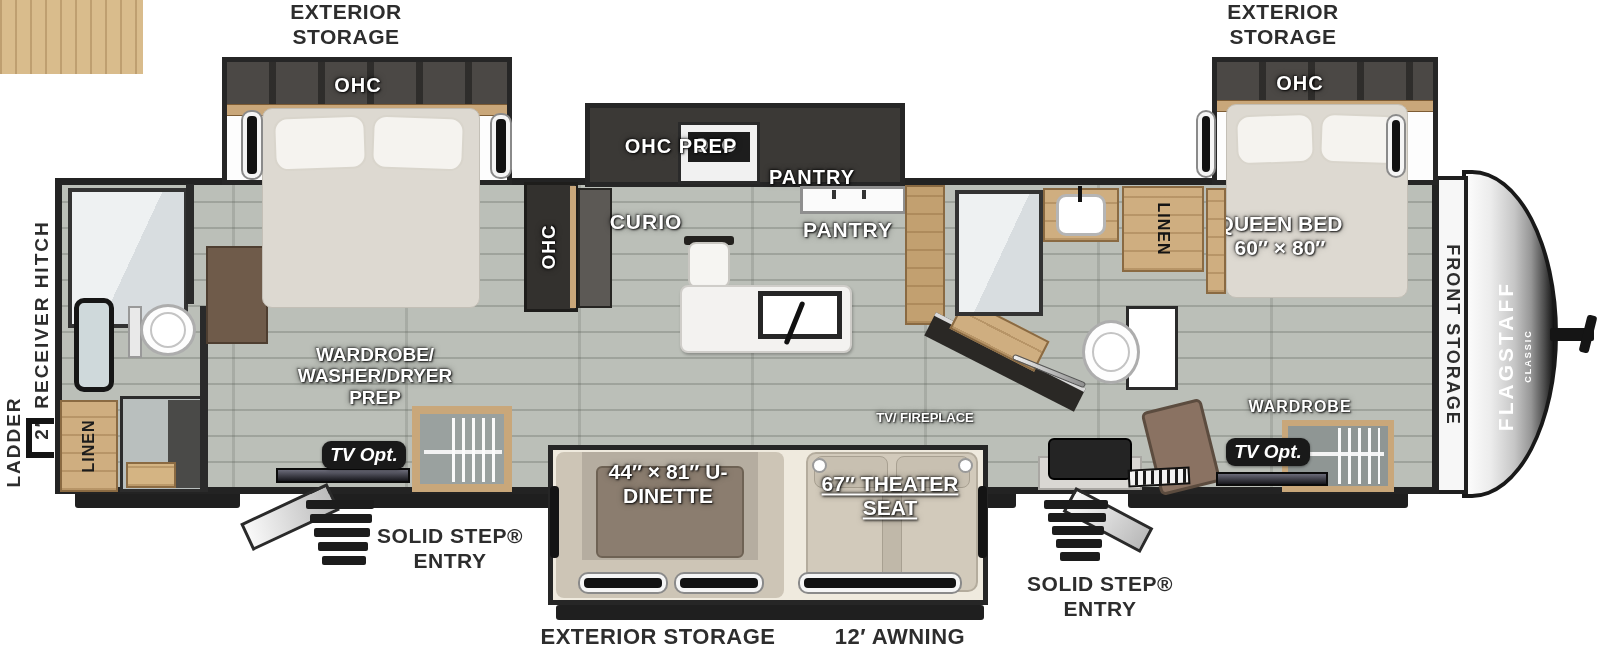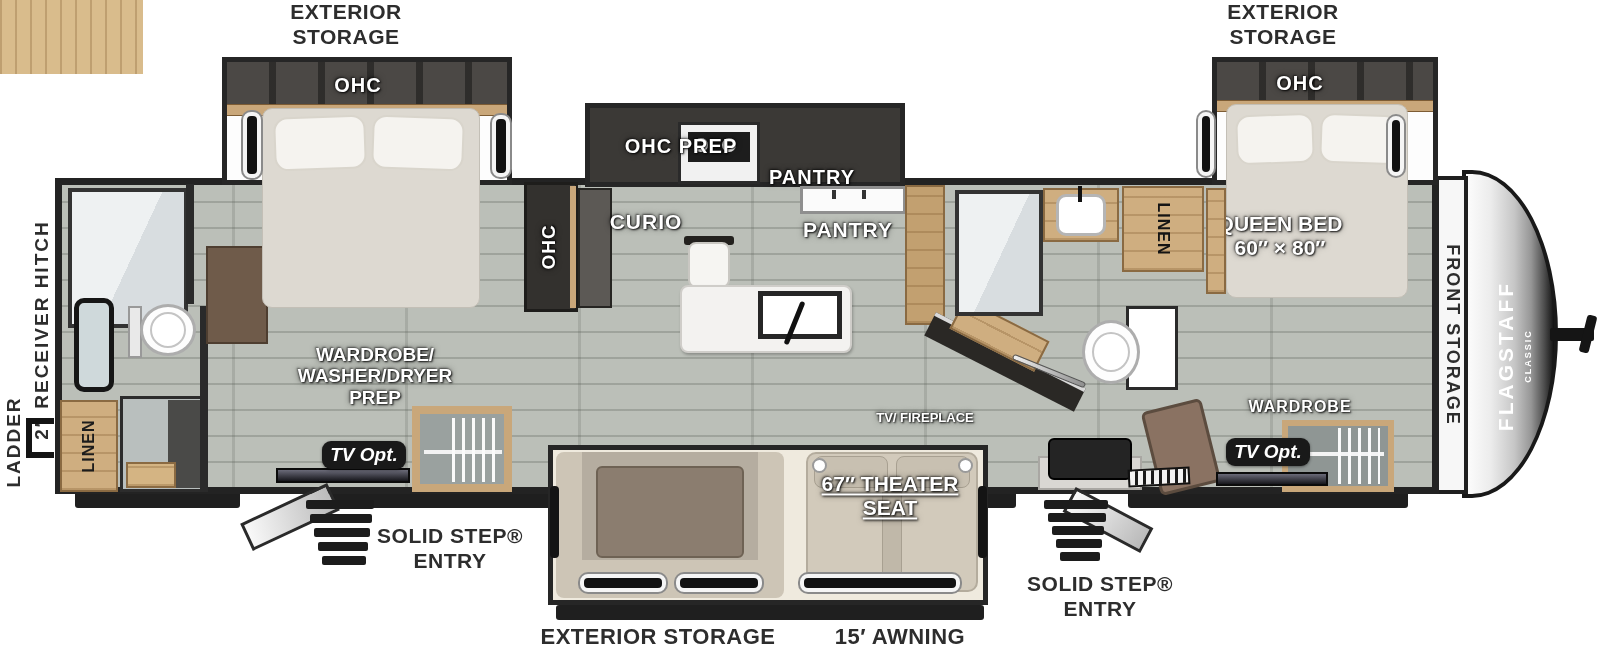--- a/index.html
+++ b/index.html
@@ -169,20 +169,21 @@
   <div class="ilbl ctr" style="left:1300px;top:407px;font-size:16px;letter-spacing:1px;white-space:nowrap;">WARDROBE</div>
   <div class="tv" style="left:1216px;top:472px;width:112px;height:14px;"></div>
   <div class="badge" style="left:1226px;top:438px;width:84px;height:28px;font-size:19px;">
     <span>TV Opt.</span>
   </div>
 
   <div class="slide" style="left:548px;top:445px;width:440px;height:160px;background:#efeade;"></div>
   <div class="abs" style="left:556px;top:452px;width:228px;height:146px;background:#cdc5b6;border-radius:8px;"></div>
   <div class="abs" style="left:582px;top:452px;width:176px;height:108px;background:#b5ada0;"></div>
   <div class="abs" style="left:596px;top:466px;width:148px;height:92px;background:#8b7d6f;border:2px solid #6e6254;border-radius:6px;box-sizing:border-box;"></div>
+  <div class="ilbl ctr" style="left:668px;top:484px;width:140px;font-size:21px;">44″ × 81″ U-DINETTE</div>
   <div class="abs" style="left:806px;top:452px;width:172px;height:140px;background:#d2cabb;border:2px solid #b4ac9d;border-radius:10px;box-sizing:border-box;"></div>
   <div class="abs" style="left:814px;top:456px;width:74px;height:32px;background:#c8c0b1;border:1px solid #a8a091;border-radius:8px;box-sizing:border-box;"></div>
   <div class="abs" style="left:896px;top:456px;width:74px;height:32px;background:#c8c0b1;border:1px solid #a8a091;border-radius:8px;box-sizing:border-box;"></div>
   <div class="abs" style="left:882px;top:492px;width:20px;height:96px;background:#c0b8a9;border:1px solid #a8a091;box-sizing:border-box;"></div>
   <div class="abs" style="left:812px;top:458px;width:15px;height:15px;background:#fff;border:2px solid #9a9a9a;border-radius:50%;box-sizing:border-box;"></div>
   <div class="abs" style="left:958px;top:458px;width:15px;height:15px;background:#fff;border:2px solid #9a9a9a;border-radius:50%;box-sizing:border-box;"></div>
   <div class="ilbl ctr" style="left:890px;top:496px;width:180px;font-size:21px;text-decoration:underline;">67″ THEATER SEAT</div>
   <div class="win" style="left:580px;top:574px;width:86px;height:18px;"></div>
   <div class="win" style="left:676px;top:574px;width:86px;height:18px;"></div>
   <div class="win" style="left:800px;top:574px;width:160px;height:18px;"></div>
@@ -201,16 +202,16 @@
   <div class="stepbar" style="left:1044px;top:500px;width:64px;height:9px;"></div>
   <div class="stepbar" style="left:1048px;top:513px;width:58px;height:9px;"></div>
   <div class="stepbar" style="left:1052px;top:526px;width:52px;height:9px;"></div>
   <div class="stepbar" style="left:1056px;top:539px;width:46px;height:9px;"></div>
   <div class="stepbar" style="left:1060px;top:552px;width:40px;height:9px;"></div>
 
   <div class="lbl" style="left:260px;top:0px;width:172px;font-size:21px;">EXTERIOR STORAGE</div>
   <div class="lbl" style="left:1197px;top:0px;width:172px;font-size:21px;">EXTERIOR STORAGE</div>
   <div class="lbl" style="left:368px;top:524px;width:164px;font-size:21px;">SOLID STEP® ENTRY</div>
   <div class="lbl" style="left:508px;top:624px;width:300px;font-size:22px;white-space:nowrap;">EXTERIOR STORAGE</div>
-  <div class="lbl" style="left:820px;top:624px;width:160px;font-size:22px;white-space:nowrap;">15′ AWNING</div>
+  <div class="lbl" style="left:820px;top:624px;width:160px;font-size:22px;white-space:nowrap;">12′ AWNING</div>
   <div class="lbl" style="left:1018px;top:572px;width:164px;font-size:21px;">SOLID STEP® ENTRY</div>
 
 </div>
 
 </body></html>

